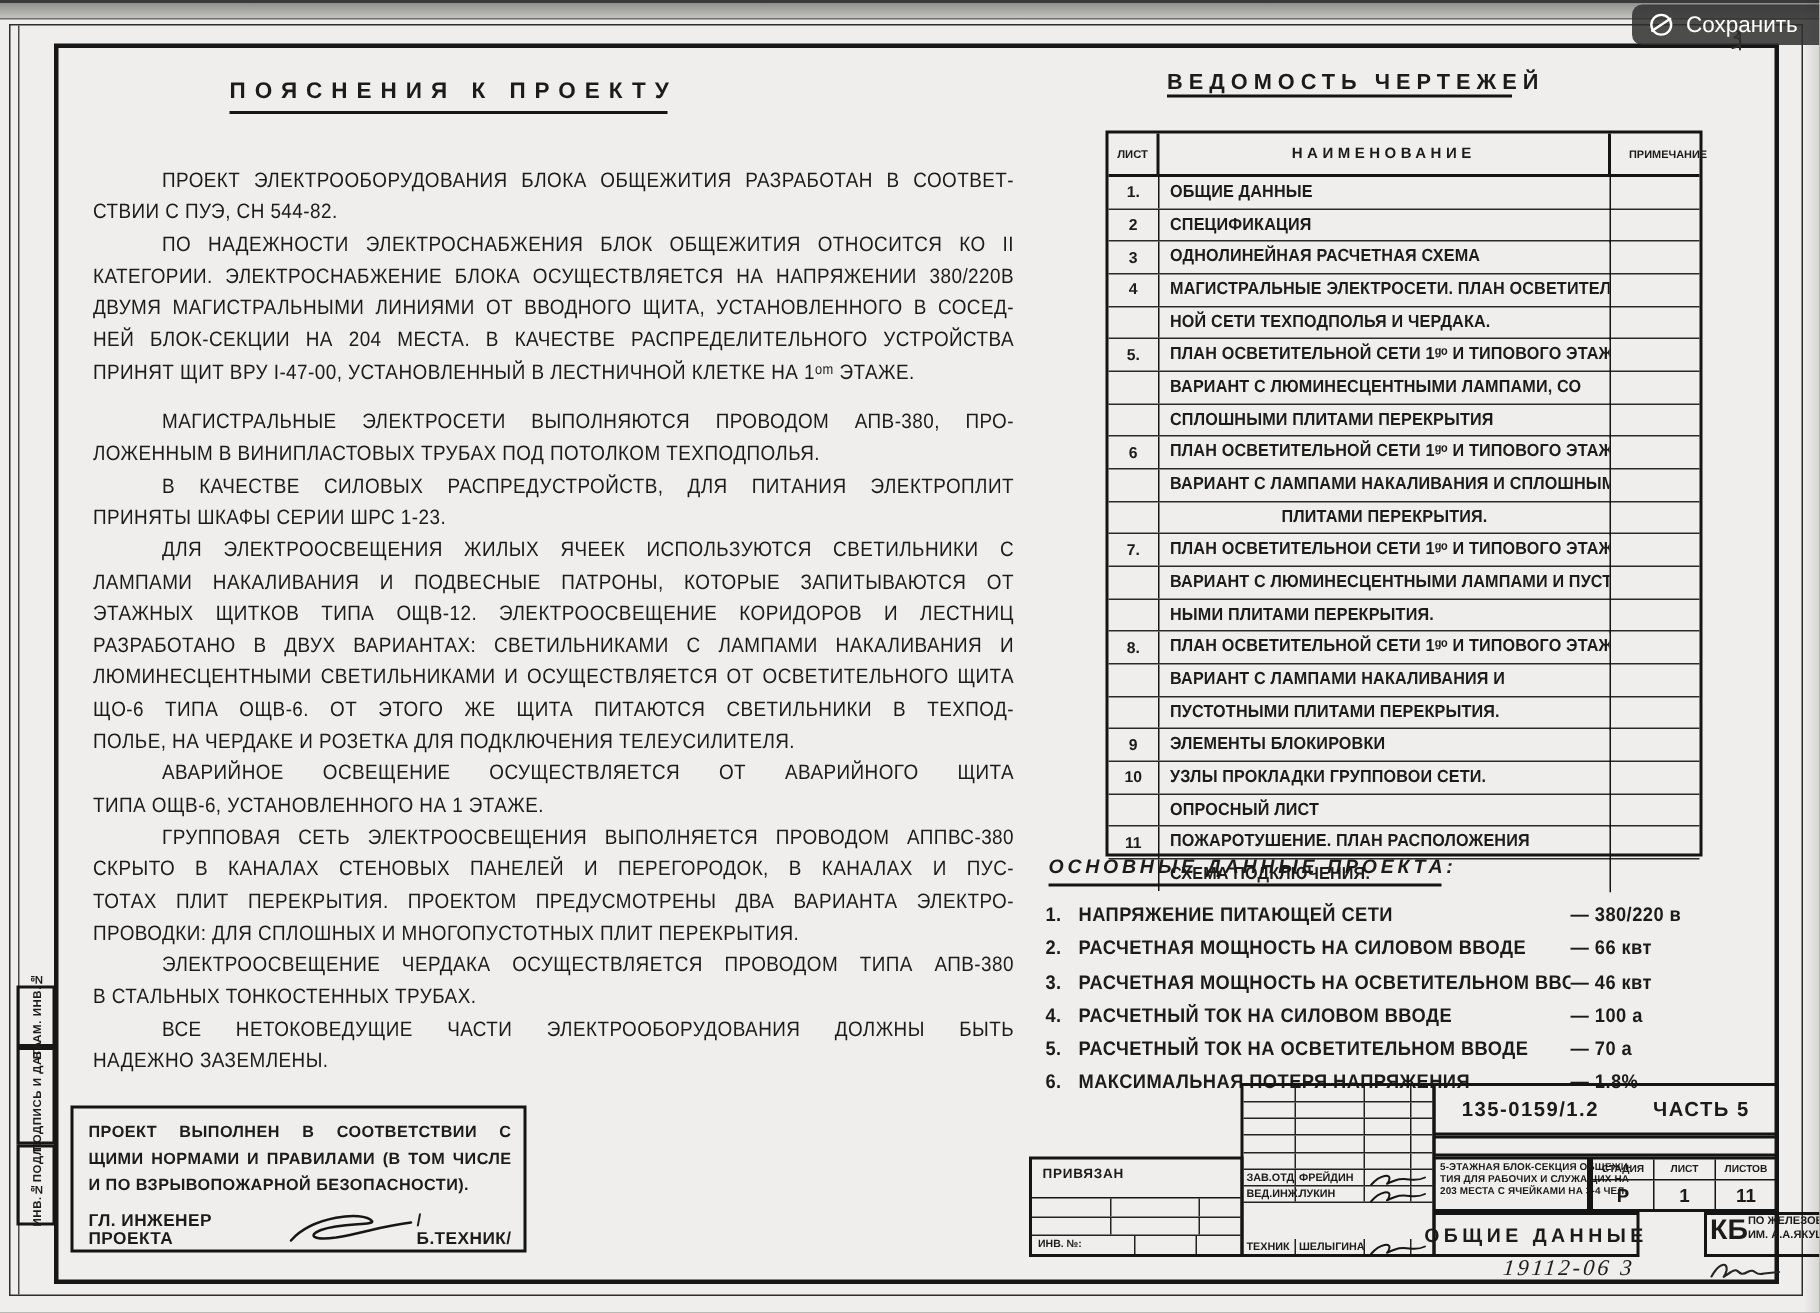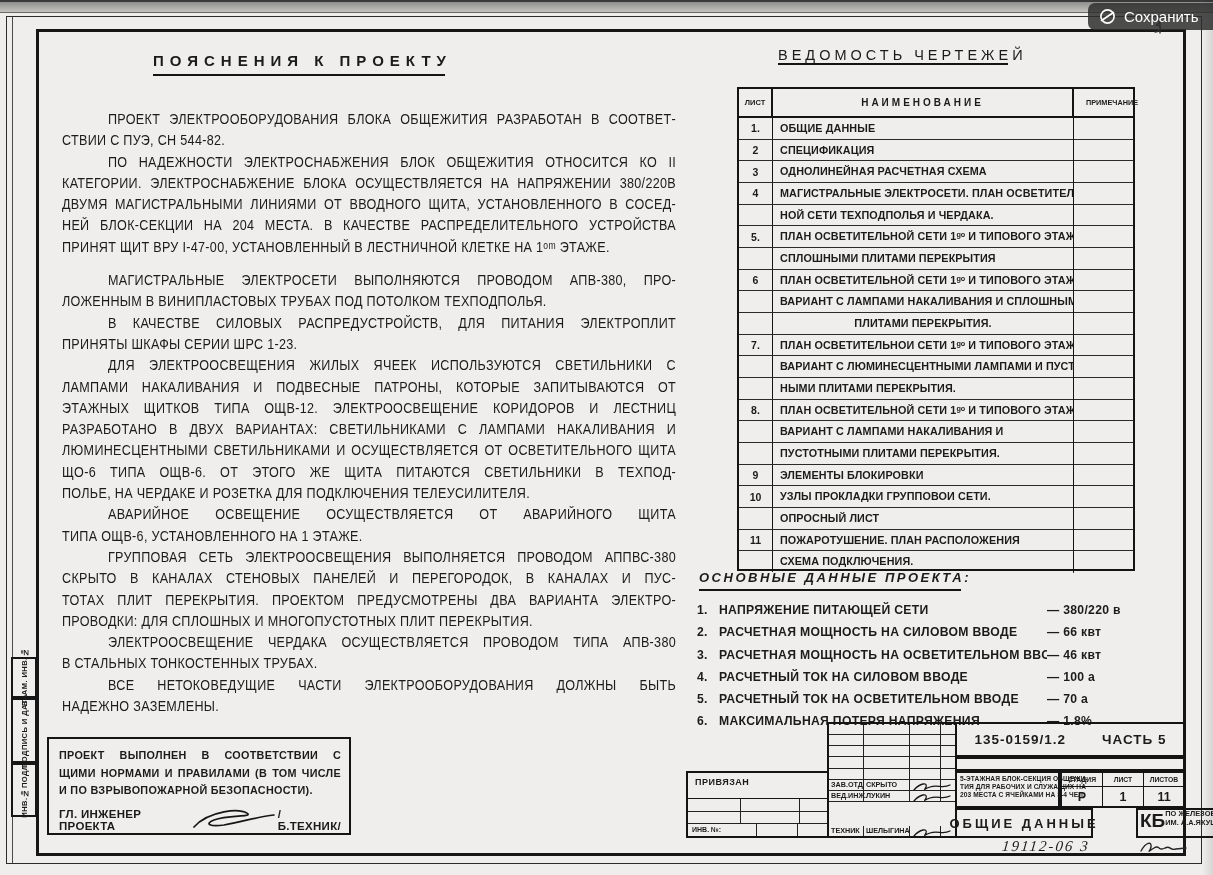--- a/index.html
+++ b/index.html
@@ -36,21 +36,21 @@
   .tline.gap{margin-top:12px;}
 
   
   #note-box{left:47px;top:737px;width:304px;height:98px;border:2.5px solid #141414;padding:8px 8px 0 10px;}
   .note-line{font-size:10.8px;line-height:17.5px;font-weight:bold;letter-spacing:.3px;overflow:hidden;height:17.5px;}
   .note-line.just{text-align:justify;text-align-last:justify;}
   #note-sign{display:flex;align-items:center;margin-top:7px;font-size:11.5px;font-weight:bold;letter-spacing:.3px;}
   #note-sign .sig{flex:1;display:flex;justify-content:center;}
 
   
-  #ved-title{left:778px;top:47px;width:230px;text-align:center;font-size:14.5px;font-weight:normal;
+  #ved-title{left:778px;top:47px;width:230px;text-align:center;font-size:14.5px;font-weight:bold;
     letter-spacing:4px;padding-bottom:0;border-bottom:2px solid #141414;white-space:nowrap;}
   #ved-table{left:737px;top:87px;width:398px;height:484px;border:2.5px solid #141414;}
   #ved-header{display:grid;grid-template-columns:34px 301px 1fr;height:27px;border-bottom:2px solid #141414;}
   #ved-header div{display:flex;align-items:center;justify-content:center;font-weight:bold;}
   .h-sheet{font-size:7.5px;border-right:2px solid #141414;}
   .h-name{font-size:10px;letter-spacing:3px;border-right:2px solid #141414;}
   .h-note{font-size:7.3px;margin-left:12px;}
   .vrow{display:grid;grid-template-columns:34px 301px 1fr;height:20.68px;border-bottom:1px solid #2a2a2a;}
   .vrow:last-child{border-bottom:none;}
   .vc{overflow:hidden;}
@@ -208,20 +208,25 @@
           <div class="vc vc-name">НОЙ СЕТИ ТЕХПОДПОЛЬЯ И ЧЕРДАКА.</div>
           <div class="vc vc-note"></div>
         </div>
         <div class="vrow">
           <div class="vc vc-sheet">5.</div>
           <div class="vc vc-name">ПЛАН ОСВЕТИТЕЛЬНОЙ СЕТИ 1ᵍᵒ И ТИПОВОГО ЭТАЖА</div>
           <div class="vc vc-note"></div>
         </div>
         <div class="vrow">
           <div class="vc vc-sheet"></div>
+          <div class="vc vc-name">ВАРИАНТ С ЛЮМИНЕСЦЕНТНЫМИ ЛАМПАМИ, СО</div>
+          <div class="vc vc-note"></div>
+        </div>
+        <div class="vrow">
+          <div class="vc vc-sheet"></div>
           <div class="vc vc-name">СПЛОШНЫМИ ПЛИТАМИ ПЕРЕКРЫТИЯ</div>
           <div class="vc vc-note"></div>
         </div>
         <div class="vrow">
           <div class="vc vc-sheet">6</div>
           <div class="vc vc-name">ПЛАН ОСВЕТИТЕЛЬНОЙ СЕТИ 1ᵍᵒ И ТИПОВОГО ЭТАЖА</div>
           <div class="vc vc-note"></div>
         </div>
         <div class="vrow">
           <div class="vc vc-sheet"></div>
@@ -372,21 +377,21 @@
           <div class="rg-c c4"></div>
         </div>
         <div class="rg-row">
           <div class="rg-c c1"></div>
           <div class="rg-c c2"></div>
           <div class="rg-c c3"></div>
           <div class="rg-c c4"></div>
         </div>
         <div class="rg-row">
           <div class="rg-c c1">ЗАВ.ОТД</div>
-          <div class="rg-c c2">СКРЫТО</div>
+          <div class="rg-c c2">ФРЕЙДИН</div>
           <div class="rg-c c3">
             <svg class="sig-svg" width="40" height="12" viewBox="0 0 40 12" style="position:absolute;left:2px;top:1px;overflow:visible">
               <path d="M2 9 C8 2 16 1 14 6 C13 9 10 9 18 6 C26 3 30 8 38 4" fill="none" stroke="#161616" stroke-width="1.3" stroke-linecap="round"></path>
             </svg>
           </div>
           <div class="rg-c c4"></div>
         </div>
         <div class="rg-row">
           <div class="rg-c c1">ВЕД.ИНЖ.</div>
           <div class="rg-c c2">ЛУКИН</div>

